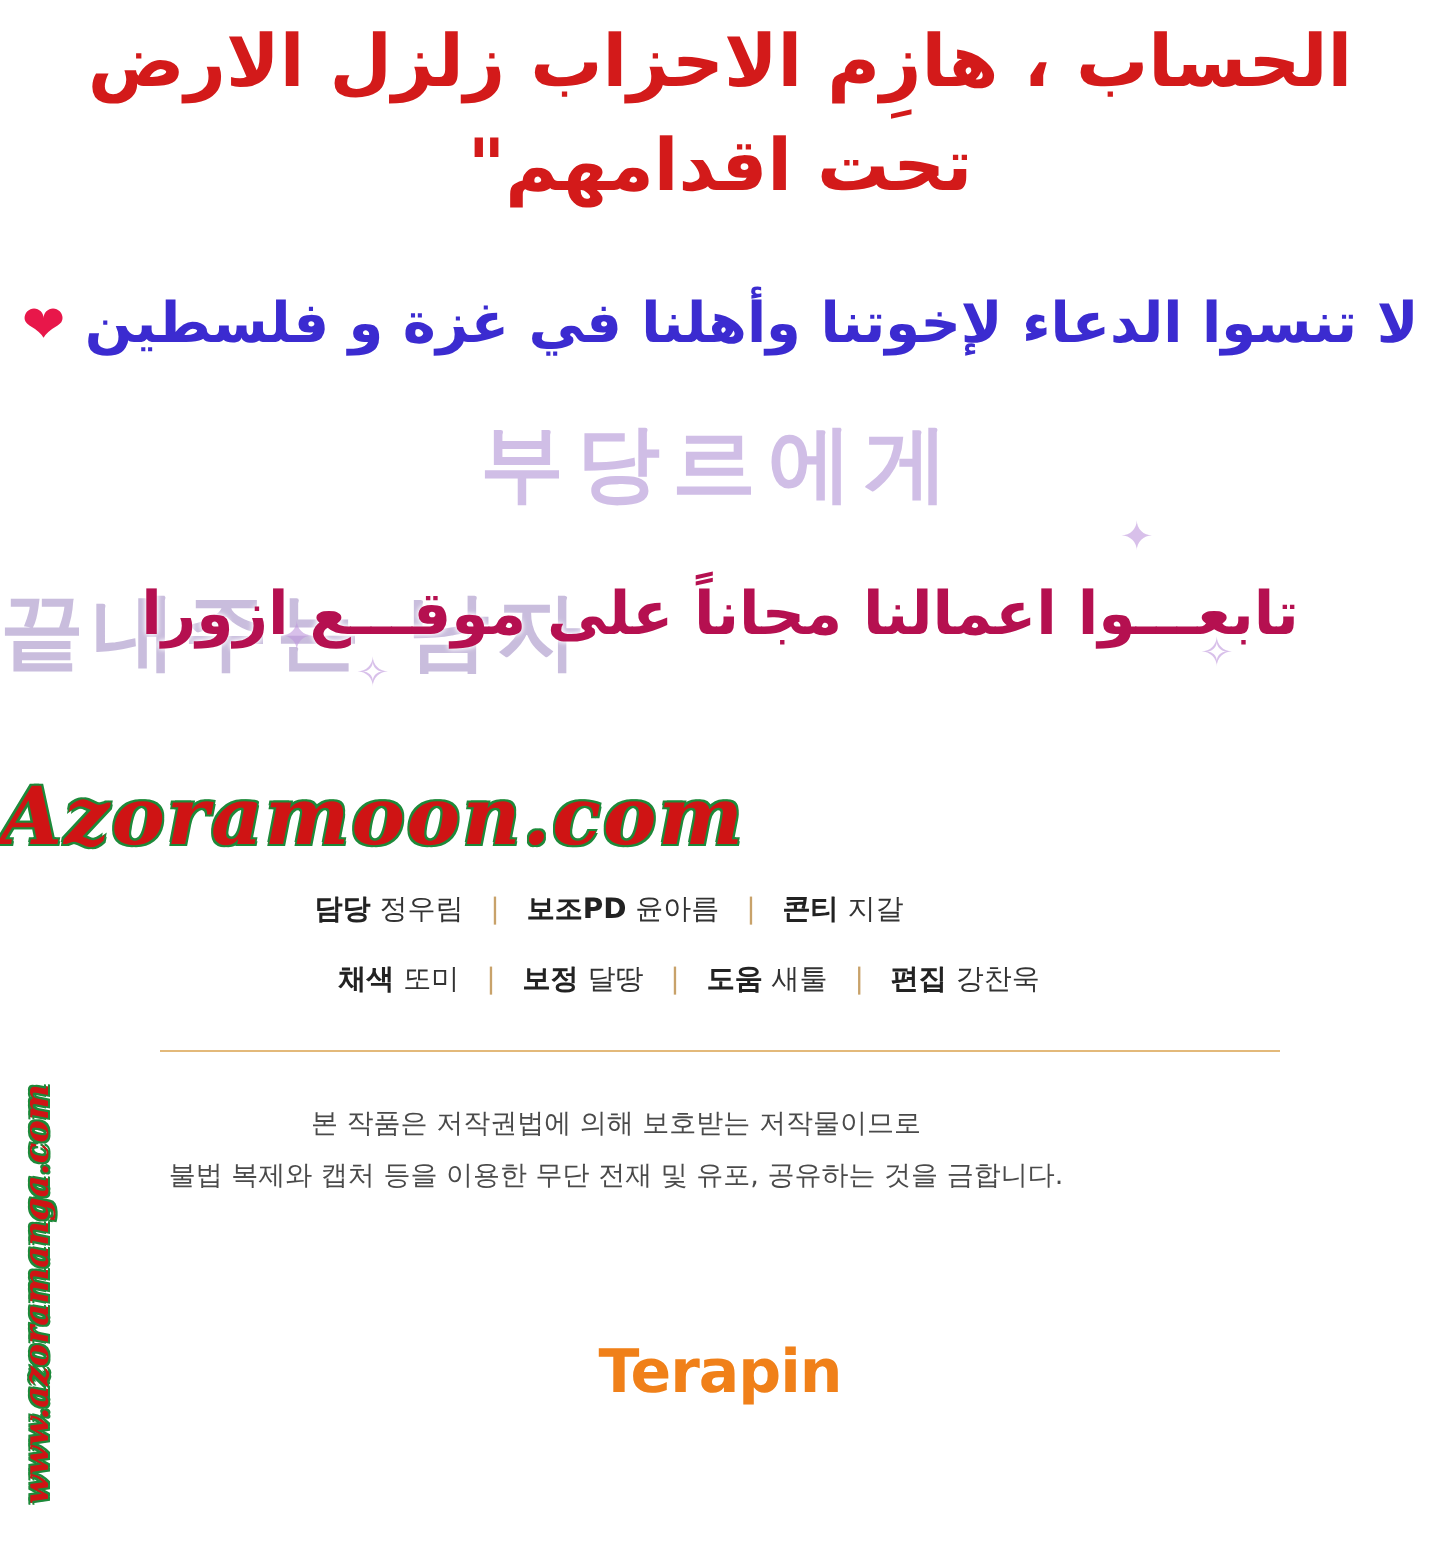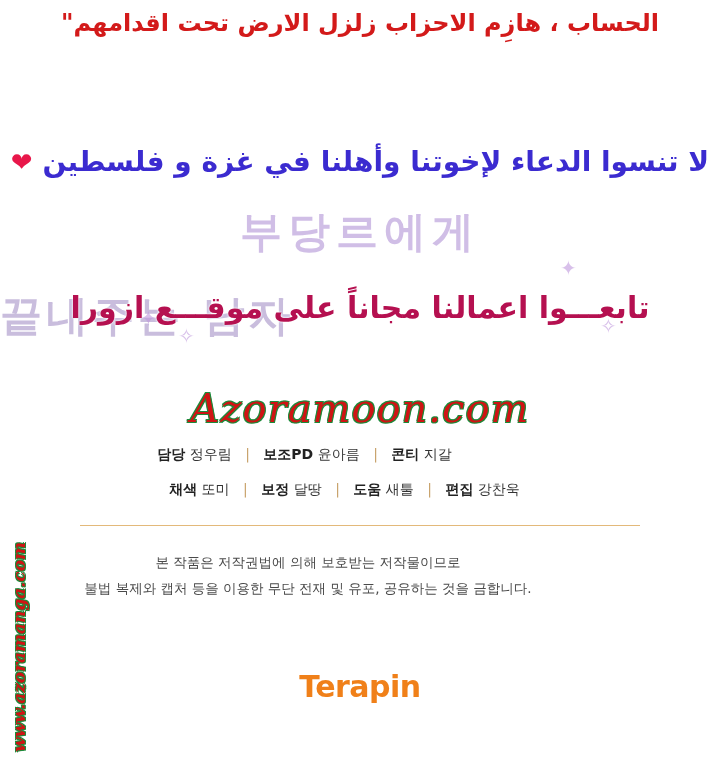--- a/index.html
+++ b/index.html
@@ -21,21 +21,21 @@
     left: 0;
     width: 720px;
     text-align: center;
     direction: rtl;
     font-family: "DejaVu Sans", sans-serif;
     font-weight: bold;
     line-height: 1.45;
   }
   #arabic-line1 {
     top: 6px;
-    font-size: 24px;
+    font-size: 36px;
     color: #d31a1a;
     text-shadow: 0 0 2px #ffffff, 0 0 4px #ffffff;
   }
   #arabic-line2 {
     top: 142px;
     font-size: 28px;
     color: #3b2bd0;
     text-shadow: 0 0 2px #ffffff, 0 0 4px #ffffff;
   }
   .heart {
@@ -87,23 +87,22 @@
     color: rgba(190, 150, 220, 0.6);
     font-size: 20px;
   }
 
   
   #azoramoon {
     position: absolute;
     top: 385px;
     left: 0;
     width: 720px;
-    text-align: center;
     font-family: "DejaVu Serif", serif;
-    font-weight: normal;
+    font-weight: bold;
     font-style: italic;
     font-size: 40px;
     color: #cf1414;
     text-shadow:
       -1px -1px 0 #1d8a3a,
        1px -1px 0 #1d8a3a,
       -1px  1px 0 #1d8a3a,
        1px  1px 0 #1d8a3a,
        0 0 6px rgba(255,255,255,0.9);
     letter-spacing: 1px;

